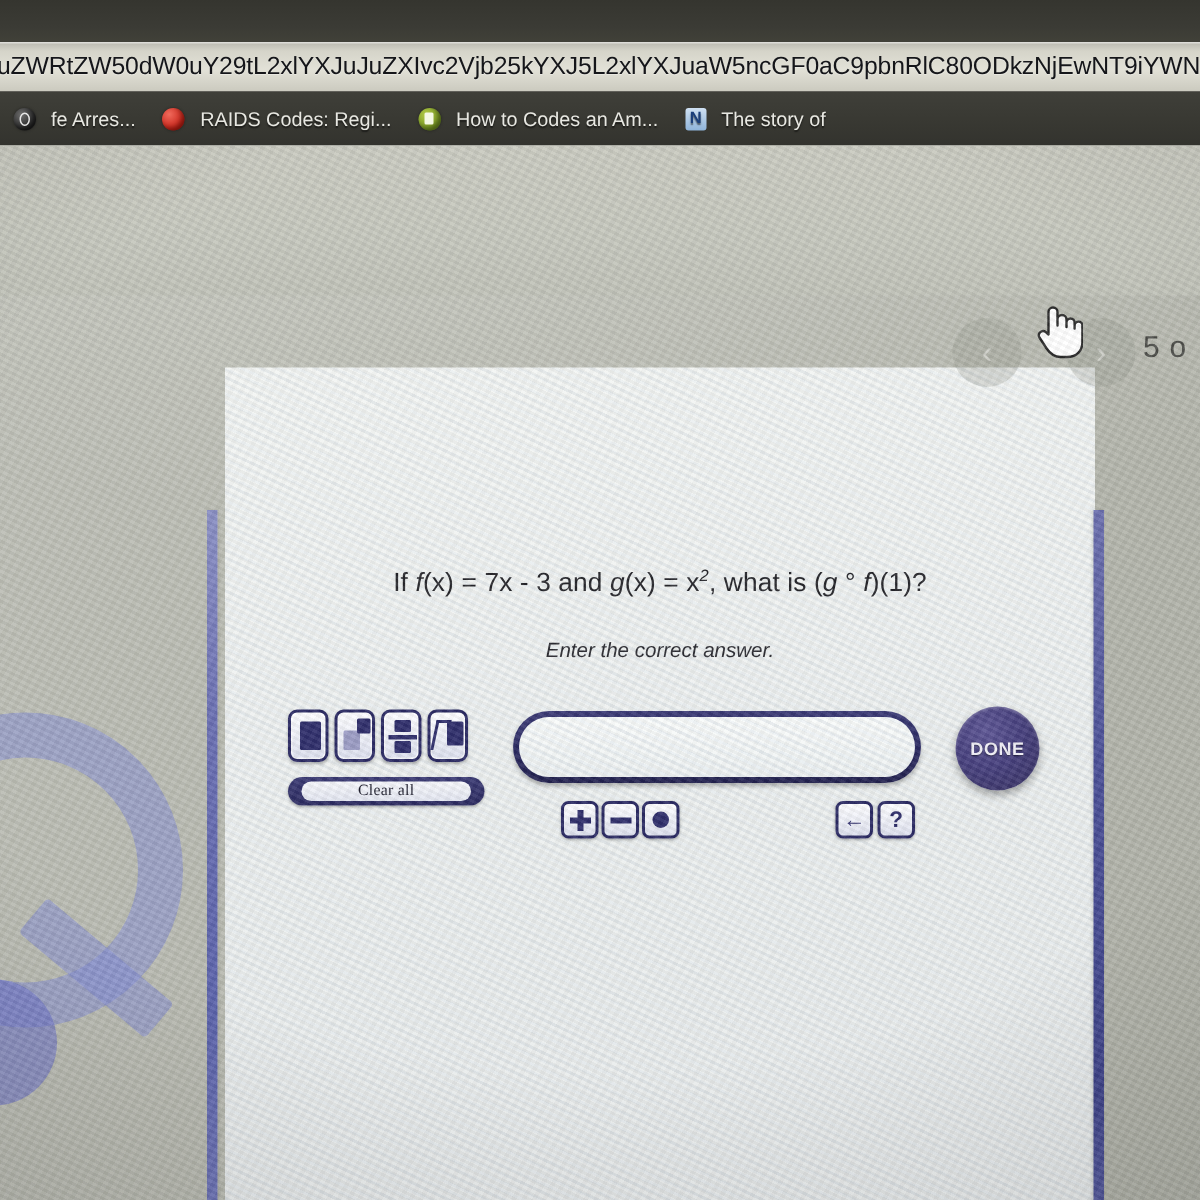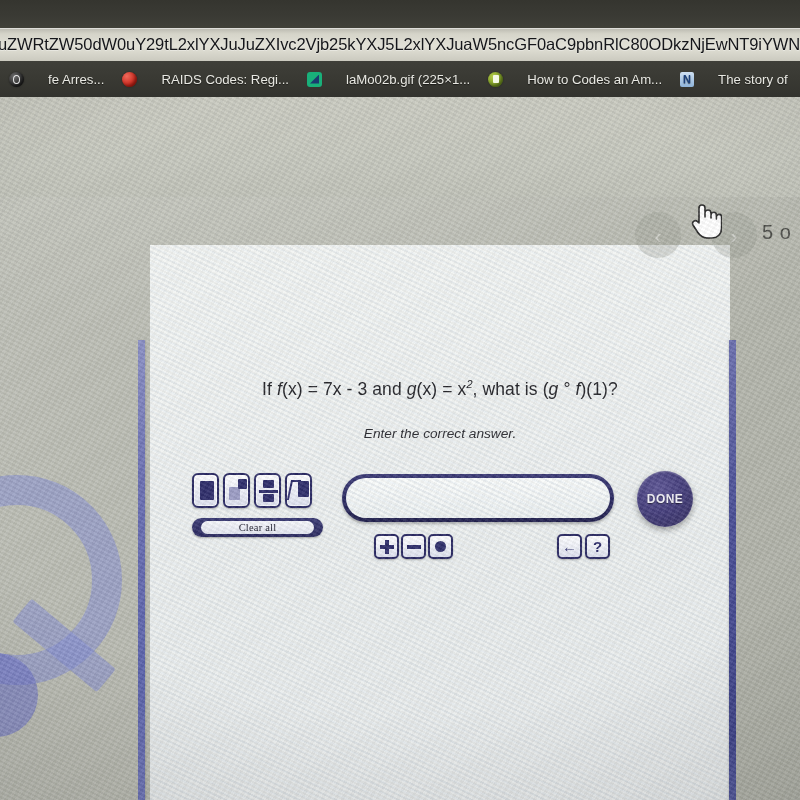--- a/index.html
+++ b/index.html
@@ -29,21 +29,21 @@
     font-family:"Liberation Sans", sans-serif;
     text-shadow:0 1px 0 rgba(255,255,255,.35);
   }
   .bookmarks{
     position:absolute;left:0;top:61px;width:800px;height:36px;
     background:linear-gradient(180deg,#3f3f39 0%,#393933 50%,#33332e 100%);
     display:flex;align-items:center;gap:0px;
     overflow:hidden;
   }
   .bm{
-    display:flex;align-items:center;gap:24px;
+    display:flex;align-items:center;gap:10px;
     padding:0 9px;height:32px;white-space:nowrap;
     color:#e8e8e2;font-size:13.2px;
     text-shadow:0 1px 1px rgba(0,0,0,.55);
   }
   .bm-fav{width:15px;height:15px;border-radius:50%;flex:0 0 auto;
     box-shadow:inset -2px -2px 3px rgba(0,0,0,.35), 0 0 2px rgba(0,0,0,.4);}
   .fav-red{background:radial-gradient(circle at 32% 28%,#f06a5c,#c41f14 70%,#8e130b);}
   .fav-green{background:#19b07a;border-radius:3px;box-shadow:none;position:relative;}
   .fav-green::after{content:"";position:absolute;left:3px;top:3px;width:9px;height:9px;
     background:#1b3b6f;clip-path:polygon(0 100%,100% 0,100% 100%);}
@@ -246,24 +246,20 @@
   <div class="bookmarks">
     <div class="bm">
       <span class="bm-fav fav-dark"></span>
       <span>fe Arres...</span>
     </div>
     <div class="bm">
       <span class="bm-fav fav-red"></span>
       <span>RAIDS Codes: Regi...</span>
     </div>
     <div class="bm">
-      <span class="bm-fav fav-green"></span>
-      <span>laMo02b.gif (225×1...</span>
-    </div>
-    <div class="bm">
       <span class="bm-fav fav-olive"></span>
       <span>How to Codes an Am...</span>
     </div>
     <div class="bm">
       <span class="bm-fav fav-blue"></span>
       <span>The story of</span>
     </div>
   </div>
 
   <div class="photo">

